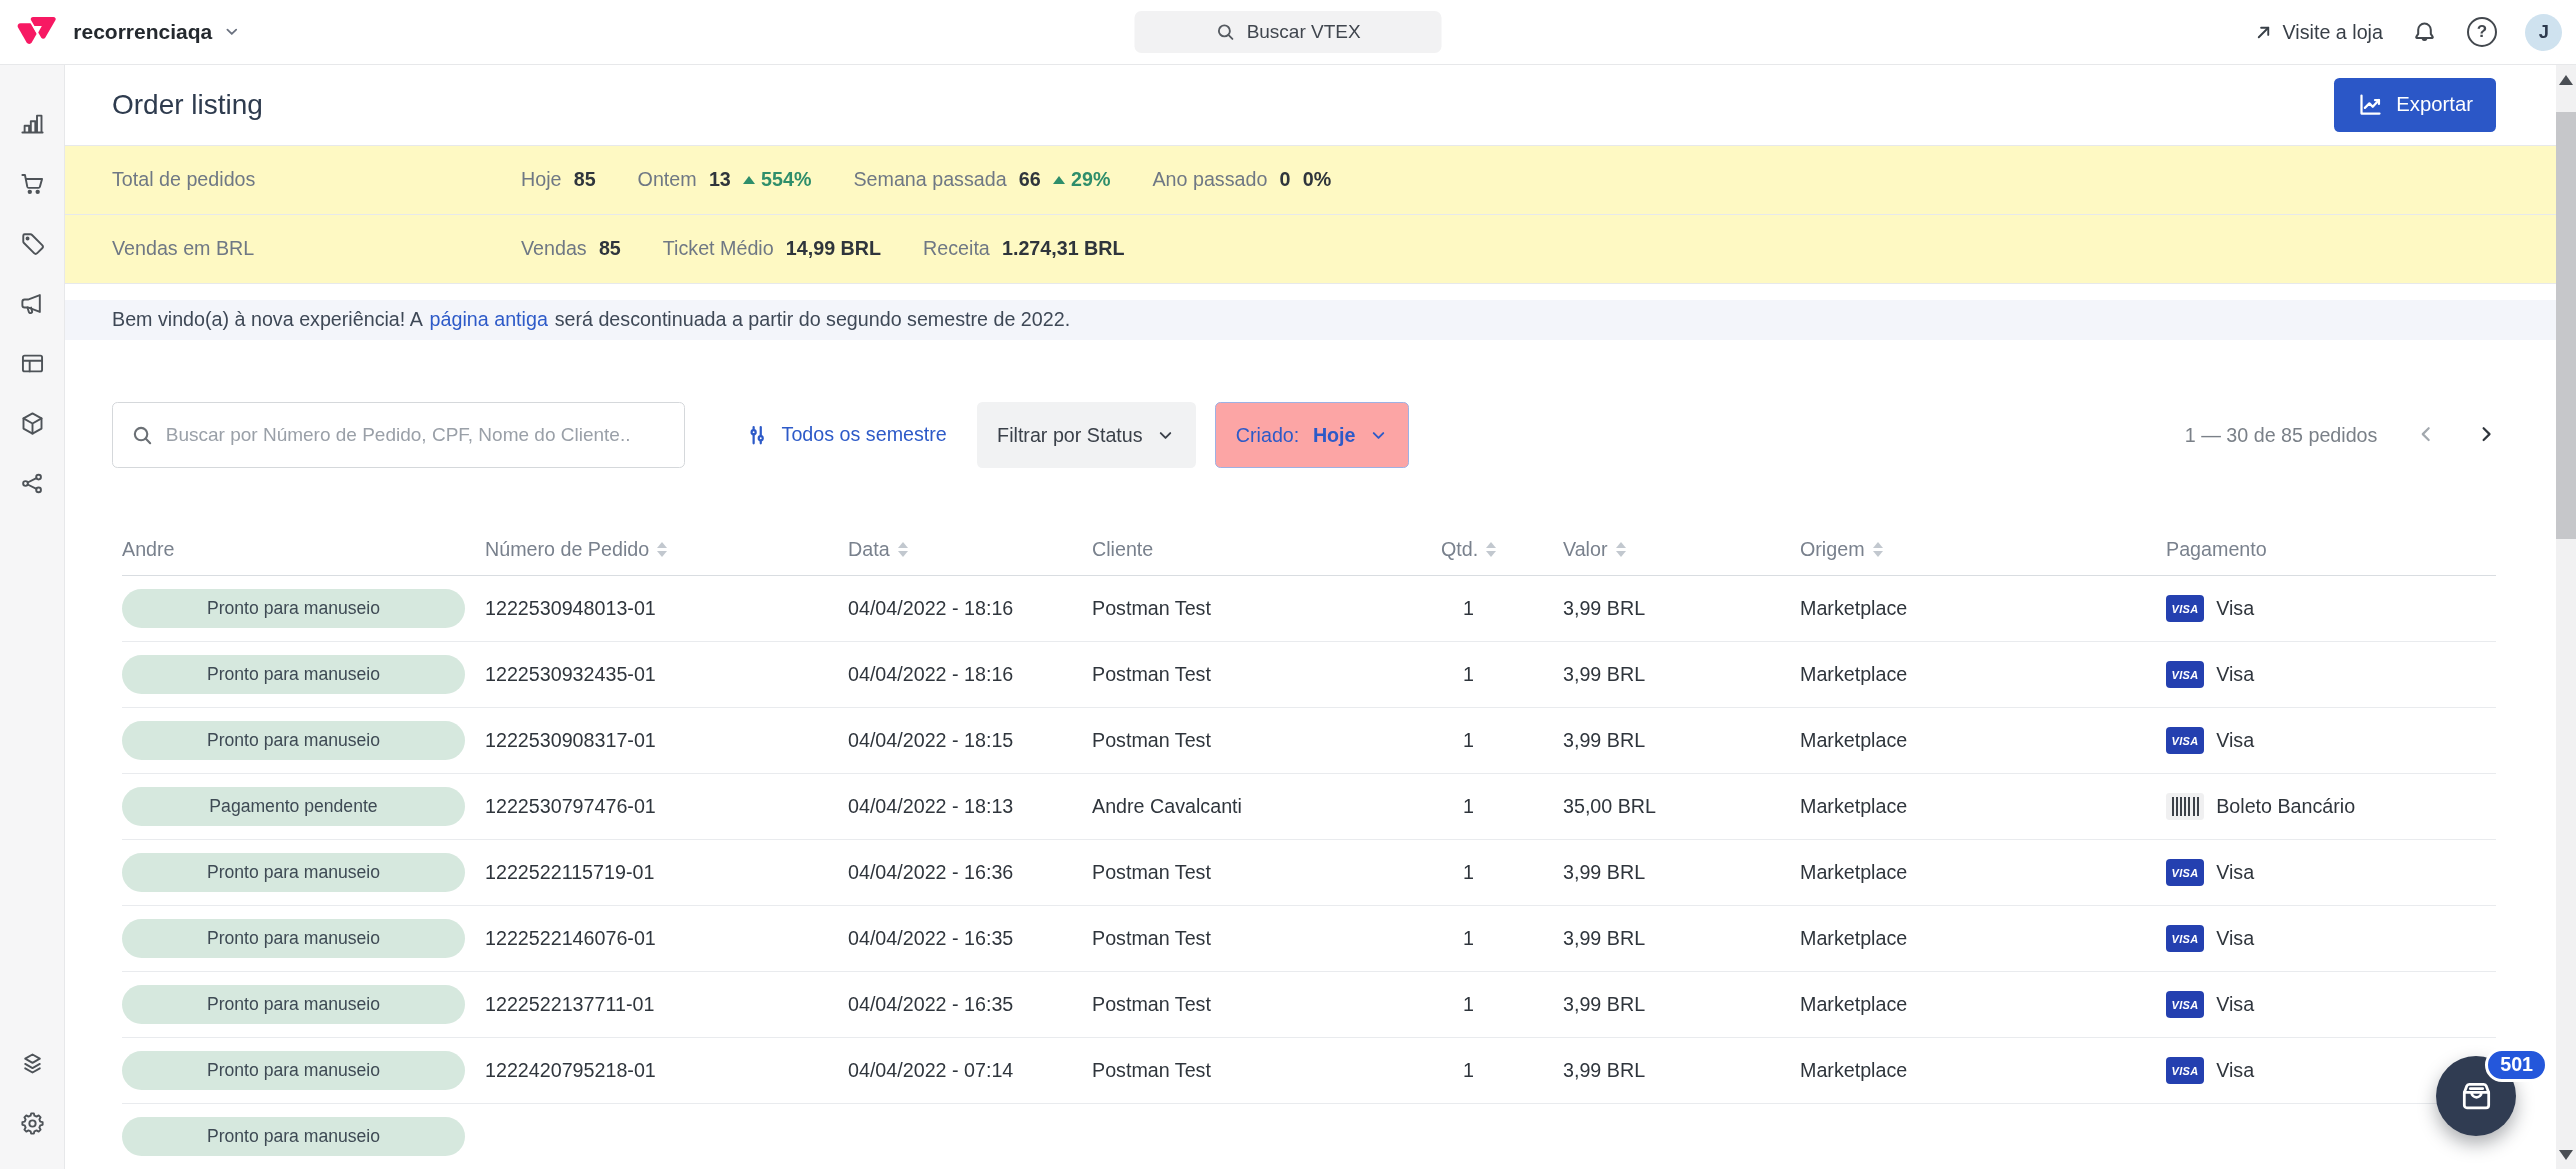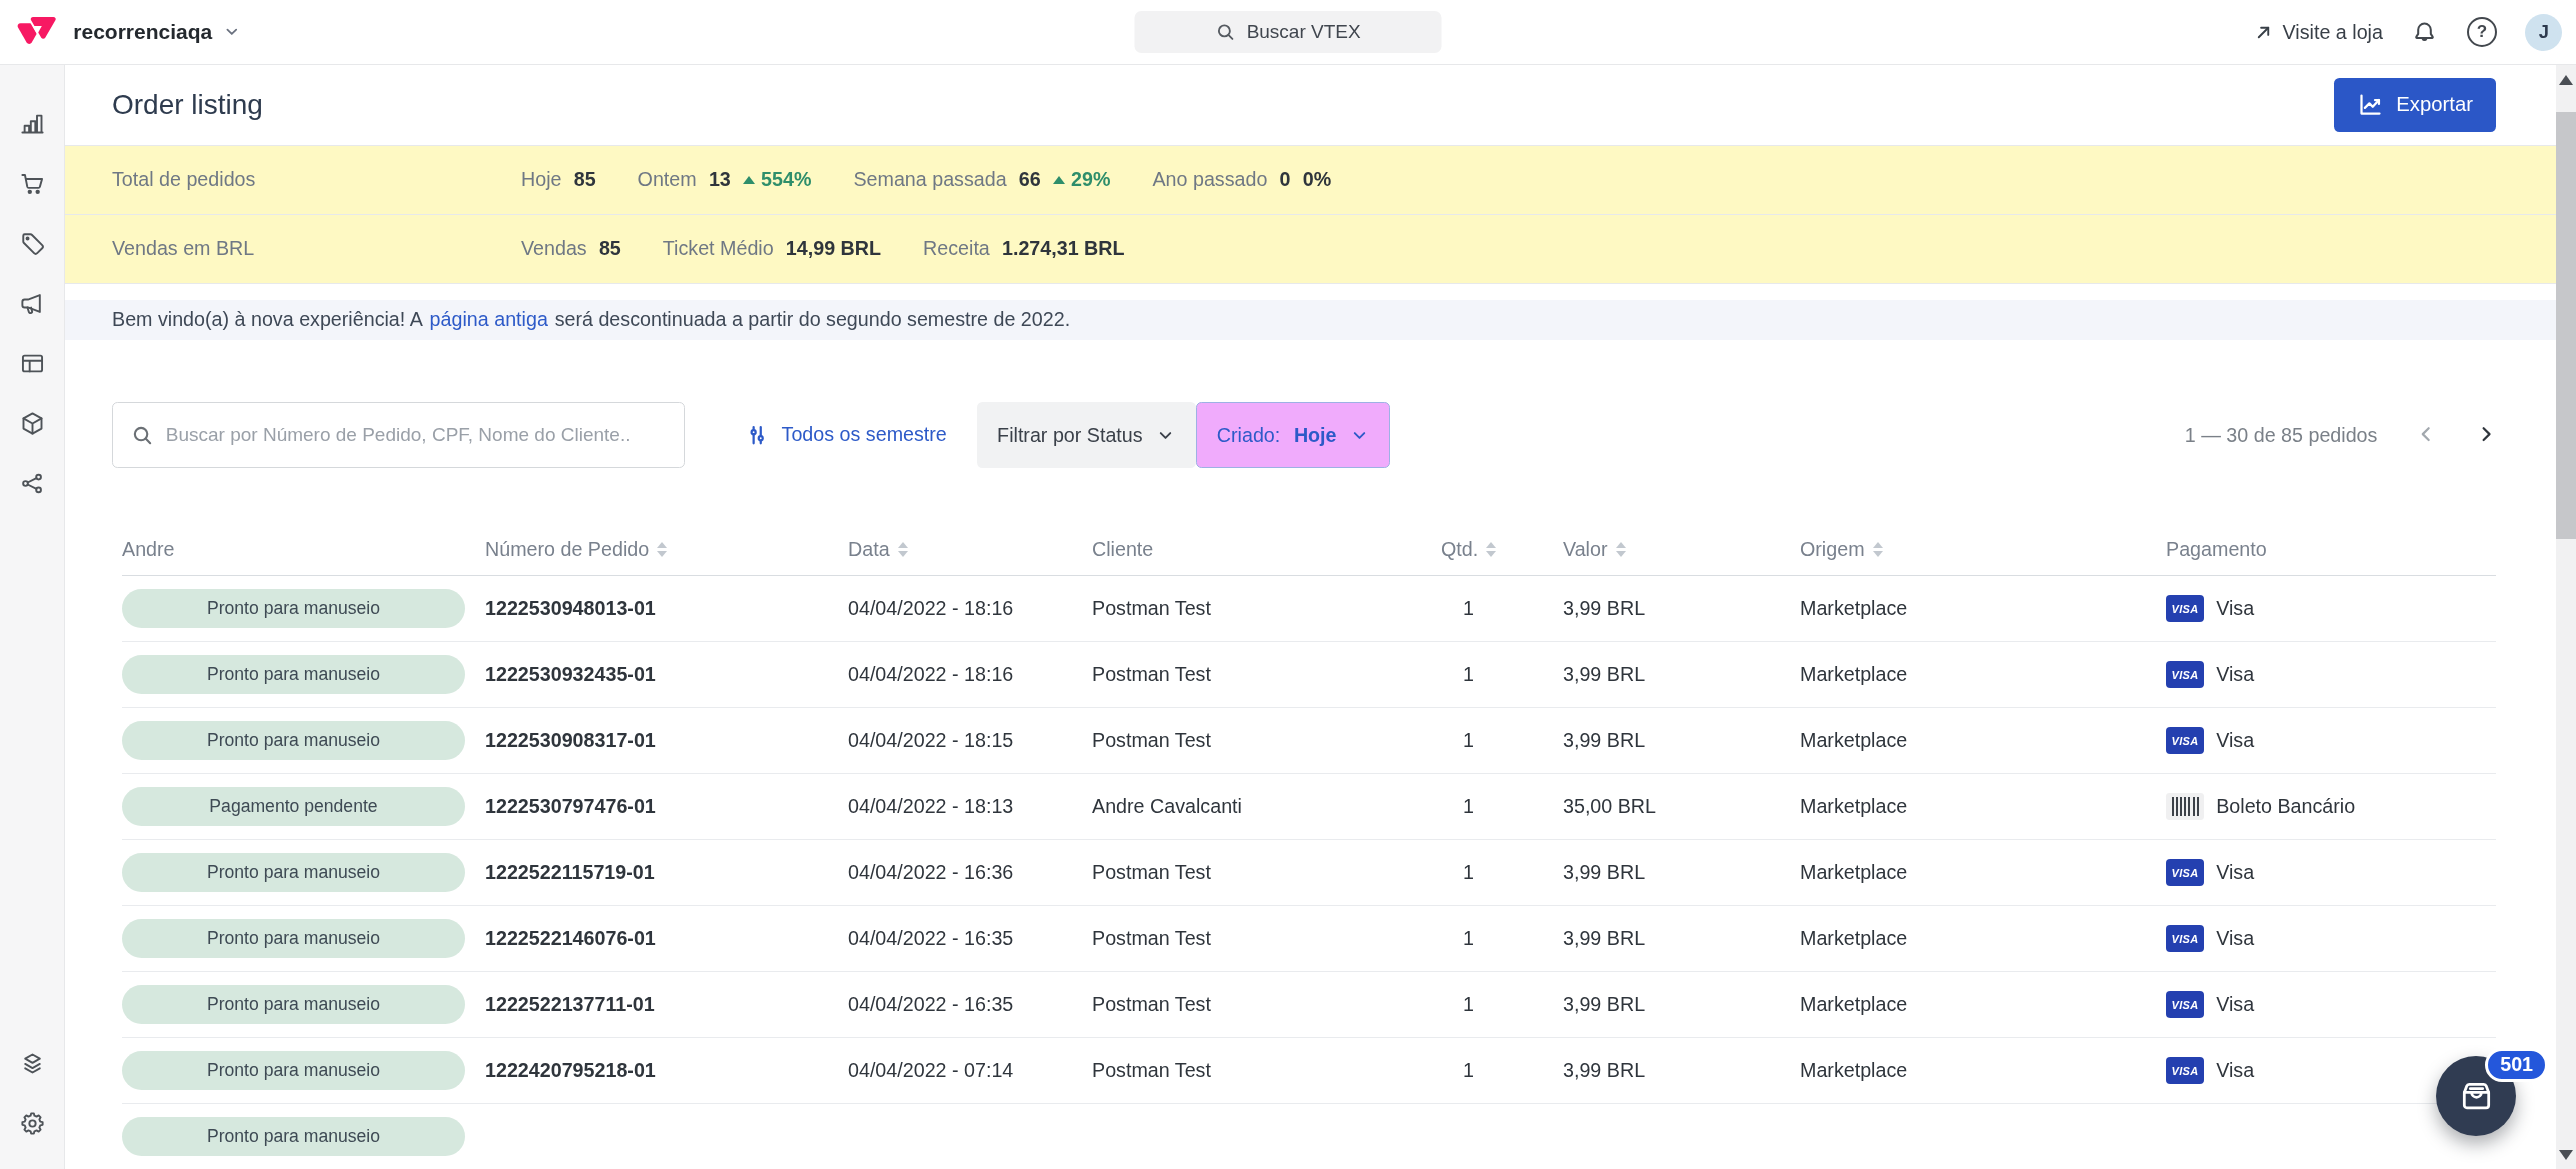--- a/index.html
+++ b/index.html
@@ -70,21 +70,21 @@
   .order-search input{border:none;outline:none;flex:1;font-size:19px;font-family:inherit;color:#2f353c;background:transparent}
   .order-search input::placeholder{color:#9aa0a8}
   .all-filters{margin-left:60px;display:flex;align-items:center;gap:12.2px;background:none;border:none;
     color:#2d5ac8;font-size:19.7px;font-weight:500;cursor:pointer;font-family:inherit}
   .all-filters svg{width:24.4px;height:24.4px;stroke:#2d5ac8;fill:none;stroke-width:2.2;stroke-linecap:round}
   .pill{height:66px;border-radius:5.4px;display:flex;align-items:center;gap:13.6px;padding:0 20.3px;
     font-size:19.7px;border:none;cursor:pointer;font-family:inherit}
   .pill .chev{width:19px;height:19px}
   .pill-gray{margin-left:30px;background:#f1f2f3;color:#3a4049}
   .pill-gray .chev{stroke:#3a4049}
-  .pill-blue{background:#f0abfc;border:1.4px solid #9db1e4;color:#2d5ac8}
+  .pill-blue{margin-left:19px;background:#fca5a5;border:1.4px solid #9db1e4;color:#2d5ac8}
   .pill-blue .chev{stroke:#2d5ac8}
   .pill-blue .pill-value{font-weight:700}
   .pagination{margin-left:auto;display:flex;align-items:flex-start;gap:39px}
   .page-range{font-size:19.7px;color:#7a8088}
   .pg-btn{background:none;border:none;cursor:pointer;display:flex;align-items:center}
   .pg-btn svg{width:20.3px;height:20.3px;fill:none;stroke-width:2.6;stroke-linecap:round;stroke-linejoin:round}
   .pg-prev svg{stroke:#a2a8ae}
   .pg-next svg{stroke:#2f353c}
 
   
@@ -92,21 +92,21 @@
   .t-head,.t-row{display:grid;grid-template-columns:363px 363px 244px 349px 122px 237px 366px auto;align-items:center}
   .t-head{height:52px;border-bottom:1.4px solid #d9dde1}
   .th{font-size:19.7px;color:#79818d;display:flex;align-items:center}
   .sort{display:inline-flex;flex-direction:column;gap:2.7px;margin-left:8.1px}
   .sort i{width:0;height:0;border-left:5.4px solid transparent;border-right:5.4px solid transparent}
   .sort .up{border-bottom:6.8px solid #c2c8cf}
   .sort .down{border-top:6.8px solid #c2c8cf}
   .t-row{height:66px;border-bottom:1.4px solid #e9ebee;font-size:19.7px;cursor:pointer}
   .status-badge{width:343px;height:39px;border-radius:678px;background:#d6e8de;color:#3e4a54;
     font-size:17.6px;display:flex;align-items:center;justify-content:center}
-  .cell-order{font-weight:700;color:#2f353c}
+  .cell-order{font-weight:400;color:#2f353c}
   .cell-qty{padding-left:22px}
   .cell-pay{display:flex;align-items:center;gap:12.2px}
   .visa-badge{width:38px;height:27px;border-radius:4.1px;background:#2440b0;color:#fff;
     display:flex;align-items:center;justify-content:center;font-size:11px;font-weight:700;
     font-style:italic;letter-spacing:0.3px}
   .boleto-badge{width:38px;height:27px;border-radius:3.4px;background:#f0f0f1;
     display:flex;align-items:center;justify-content:center}
   .boleto-badge .bars{width:27px;height:18.3px;
     background:repeating-linear-gradient(90deg,#3c4148 0 2px,transparent 2px 4.1px)}
 

